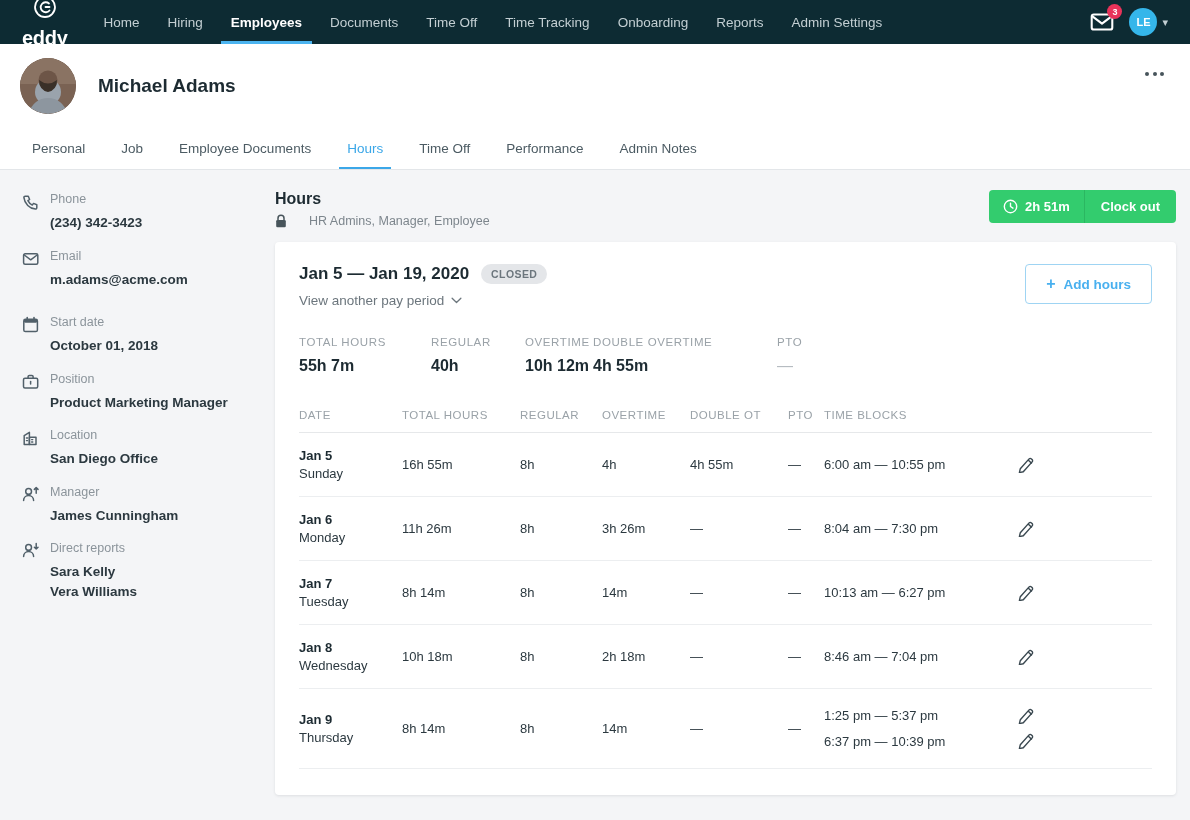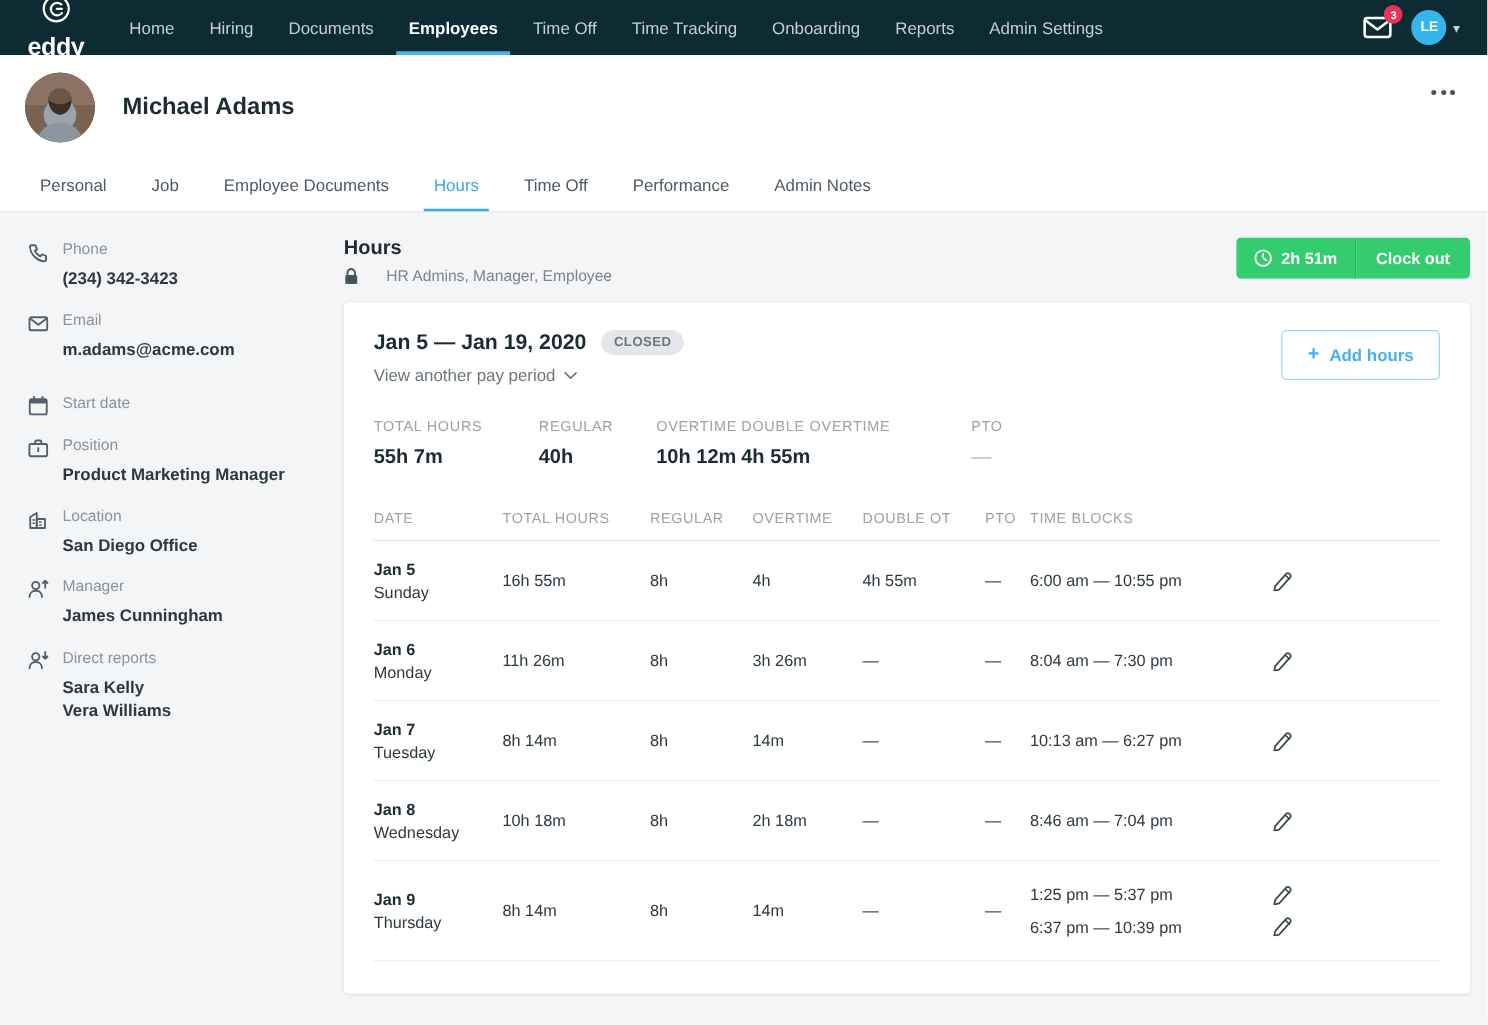--- a/index.html
+++ b/index.html
@@ -144,22 +144,22 @@
       <svg class="brand-mark" viewBox="0 0 24 24">
         <circle cx="12" cy="12" r="10" fill="none" stroke="#ffffff" stroke-width="1.8"></circle>
         <path d="M16 8.5 A5 5 0 1 0 16.5 15.5" fill="none" stroke="#ffffff" stroke-width="1.8" stroke-linecap="round"></path>
         <path d="M12.5 12 h4" stroke="#ffffff" stroke-width="1.8" stroke-linecap="round"></path>
       </svg>
       <span class="brand-name">eddy</span>
     </div>
     <div class="navlinks" id="navlinks">
         <div class="navlink">Home</div>
         <div class="navlink">Hiring</div>
+        <div class="navlink active">Employees</div>
         <div class="navlink">Documents</div>
-        <div class="navlink active">Employees</div>
         <div class="navlink">Time Off</div>
         <div class="navlink">Time Tracking</div>
         <div class="navlink">Onboarding</div>
         <div class="navlink">Reports</div>
         <div class="navlink">Admin Settings</div>
       </div>
     <div class="nav-right">
       <div class="mail-wrap">
         <svg viewBox="0 0 24 24" width="26" height="26">
           <rect x="2.5" y="5" width="19" height="14" rx="2" fill="none" stroke="#ffffff" stroke-width="1.9"></rect>
@@ -234,20 +234,21 @@
         </div>
         <div class="side-block" style="margin-top: 26px;">
           <div class="side-row">
             <svg class="side-ico" viewBox="0 0 17 17">
               <rect x="1.8" y="3.3" width="13.6" height="12.2" rx="1.6" fill="none" stroke="currentColor" stroke-width="1.5"></rect>
               <rect x="1.8" y="3.3" width="13.6" height="3.4" rx="1.6" fill="currentColor"></rect>
               <path d="M5.2 1.6 v2.6 M12 1.6 v2.6" stroke="currentColor" stroke-width="1.6" stroke-linecap="round"></path>
             </svg>
             <span class="side-label">Start date</span>
           </div>
+          <div class="side-value">October 01, 2018</div>
         </div>
         <div class="side-block">
           <div class="side-row">
             <svg class="side-ico" viewBox="0 0 17 17">
               <rect x="1.5" y="5.2" width="14.2" height="9.8" rx="1.5" fill="none" stroke="currentColor" stroke-width="1.5"></rect>
               <path d="M6.1 5.2 V3.6 a1.2 1.2 0 0 1 1.2 -1.2 h2.6 a1.2 1.2 0 0 1 1.2 1.2 v1.6" fill="none" stroke="currentColor" stroke-width="1.5"></path>
               <path d="M8.6 8.6 v2.4" stroke="currentColor" stroke-width="1.5" stroke-linecap="round"></path>
             </svg>
             <span class="side-label">Position</span>
           </div>

